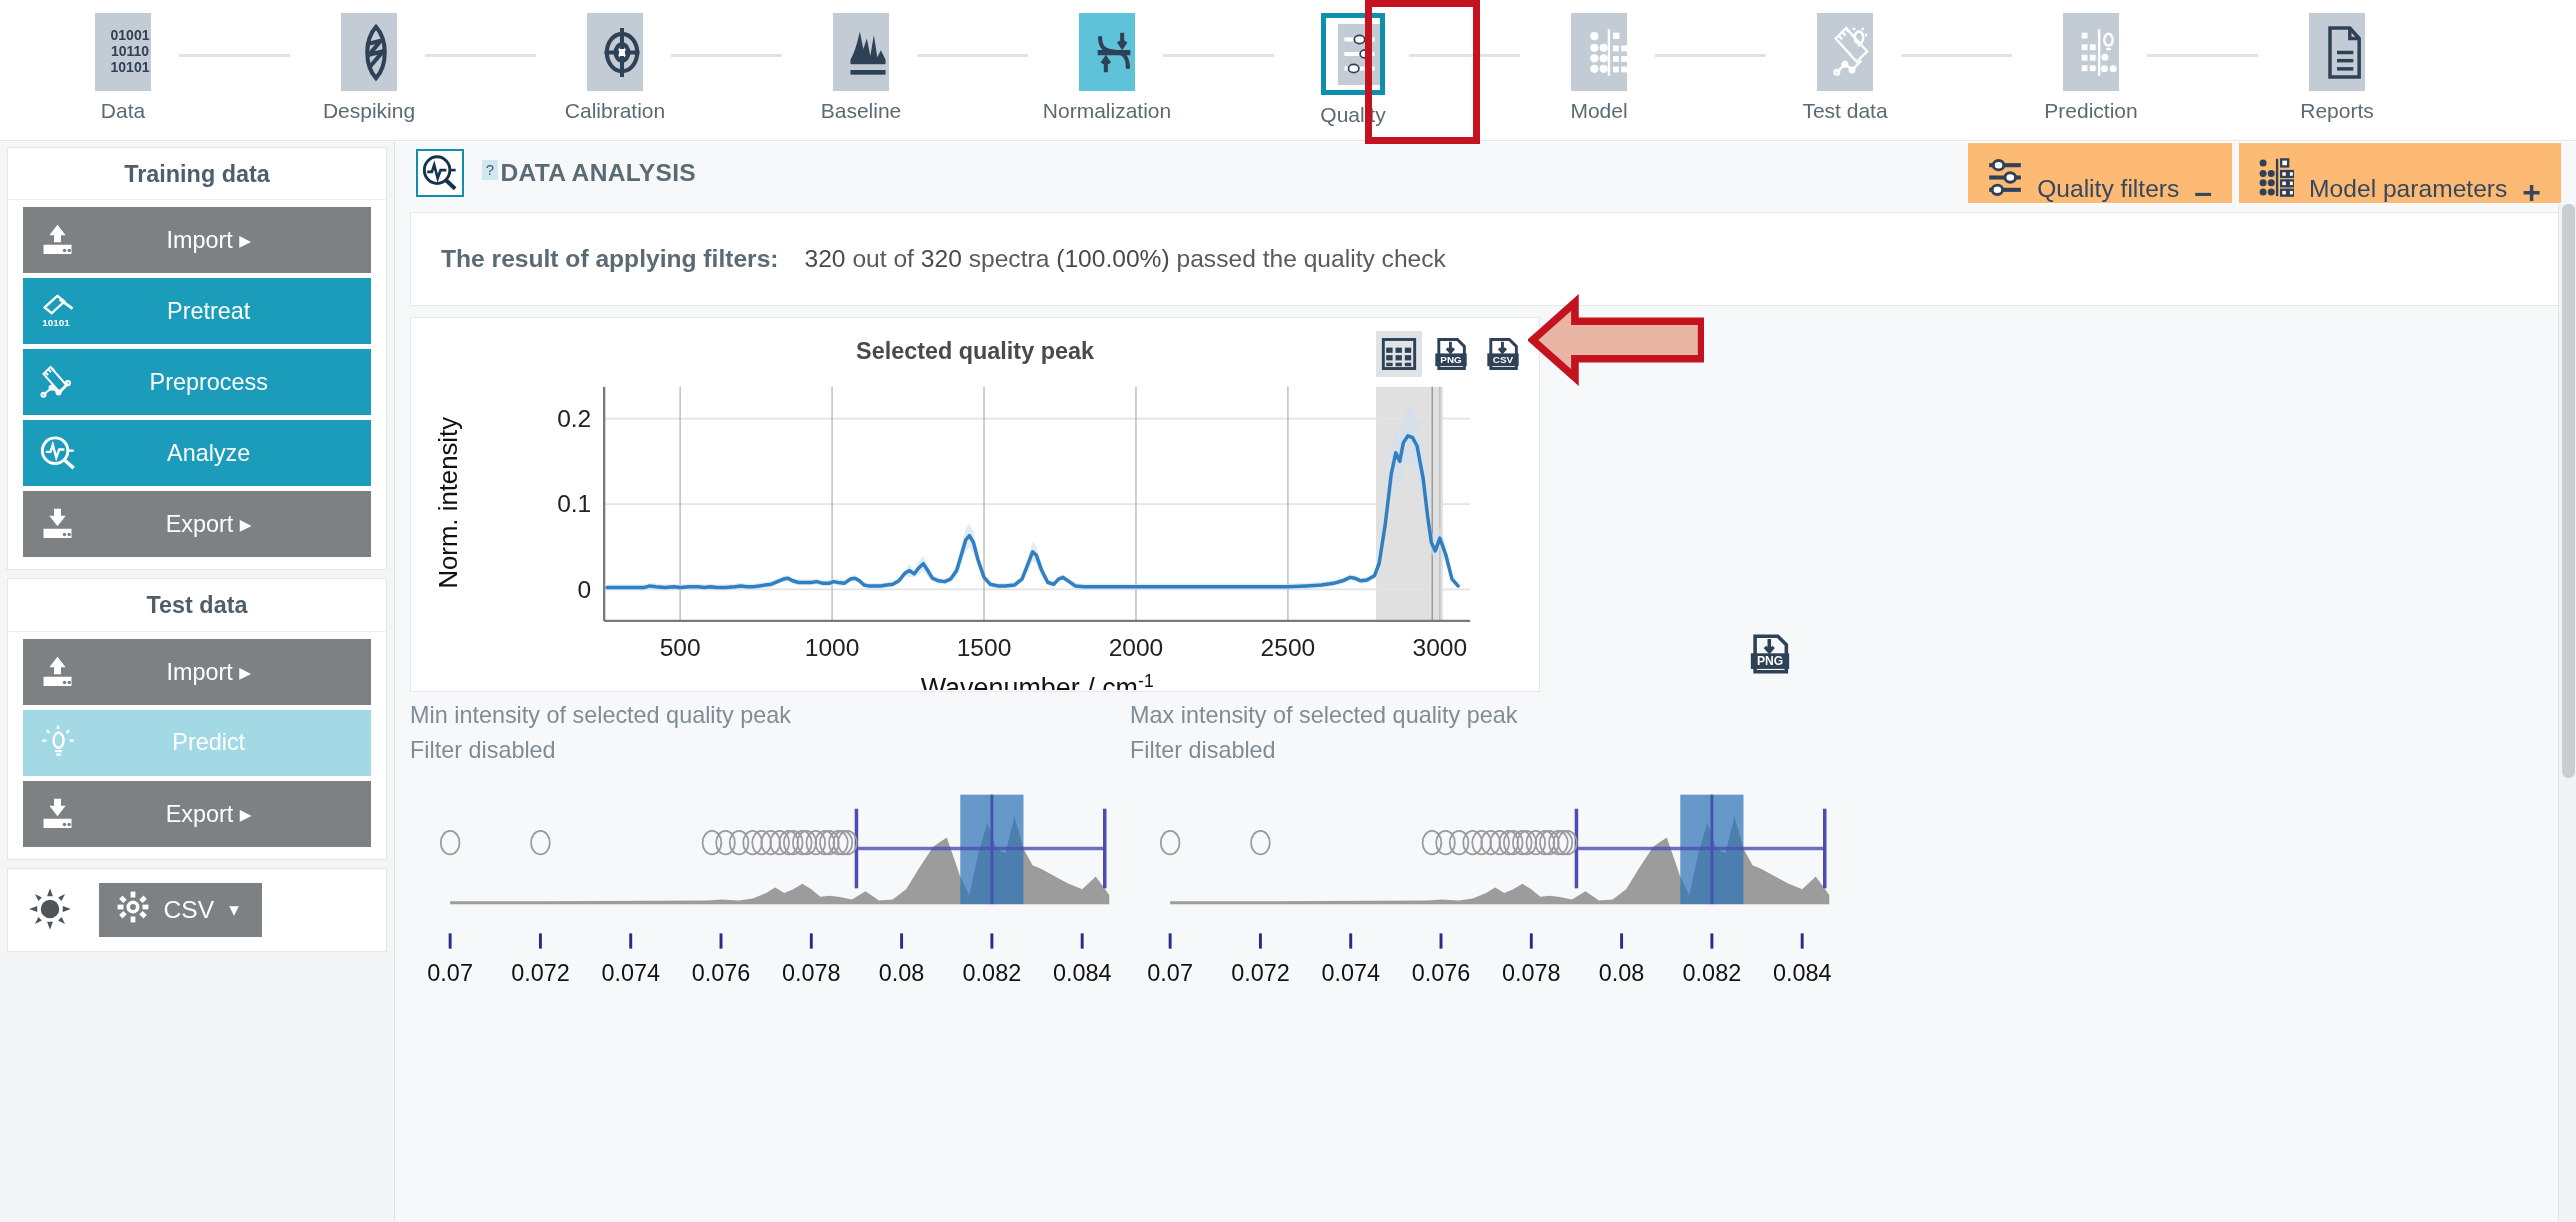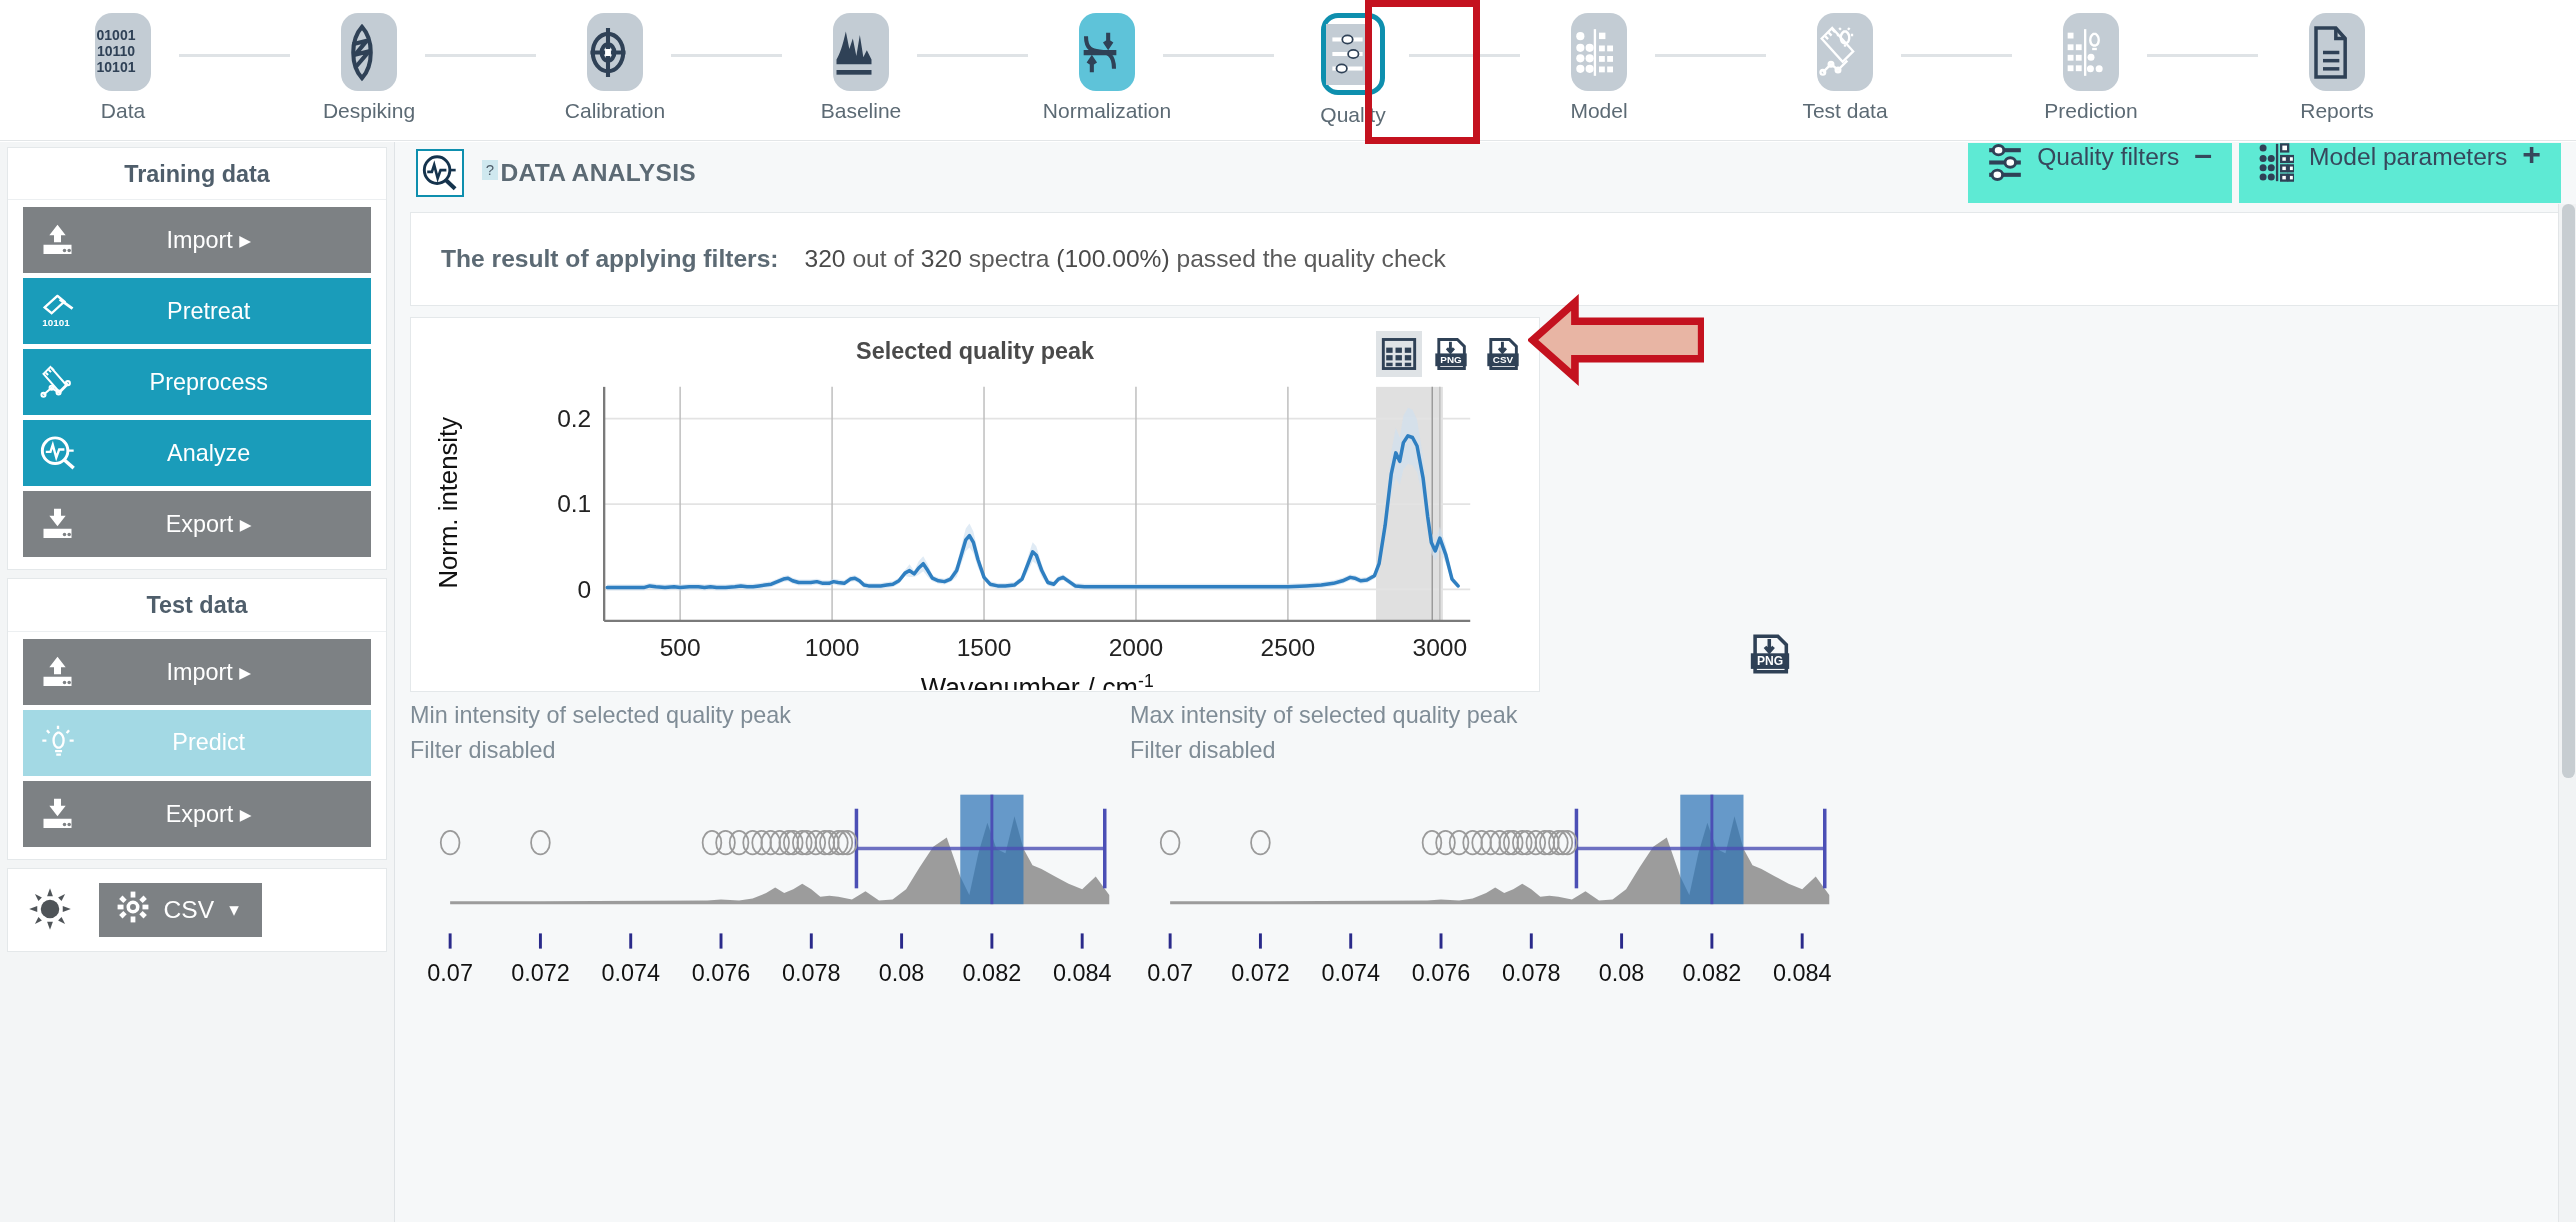--- a/index.html
+++ b/index.html
@@ -19,21 +19,21 @@
   }
   .wf-step {
     width: 246px; flex: 0 0 246px;
     display: flex; flex-direction: column; align-items: center;
     padding-top: 13px;
     position: relative;
   }
   .wf-icon {
     width: 56px; height: 78px;
     background: #c3ccd4;
-    display: flex; align-items: center; justify-content: flex-start; border-radius: 17px;
+    display: flex; align-items: center; justify-content: flex-end;
   }
   .wf-icon.active { background: #5ec3d9; }
   .wf-label {
     margin-top: 8.2px;
     font-size: 21px; color: #5c6a74; font-weight: 400;
     white-space: nowrap;
   }
   .wf-conn {
     position: absolute; top: 54px; height: 2.9px; background: #dfe3e6;
     width: 111px;
@@ -165,22 +165,22 @@
     background: #cfe8ef; color: #4f5e6b;
     font-size: 15px; line-height: 1;
     padding: 2.3px 4.1px 2.9px 4.1px; margin-top: 1.2px;
   }
   #da-title {
     font-size: 24.6px; font-weight: bold; color: #5c6a74;
     letter-spacing: 0.3px; margin-left: 2.3px;
   }
   #header-actions { margin-left: auto; display: flex; gap: 7px; }
   .hdr-btn {
-    background: #5eead4; height: 60px;
-    display: flex; align-items: flex-start; gap: 15px;
+    background: #fdba74; height: 60px;
+    display: flex; align-items: flex-end; gap: 15px;
     padding: 0 20px; font-size: 24.6px; color: #36485c;
   }
   .hdr-sign { font-size: 32px; font-weight: bold; line-height: 0.7; }
 
   #content-scroll {
     position: absolute; left: 0; top: 62px;
     width: calc(100% - 0px); height: calc(100% - 62px);
     padding: 8.2px 14px 0 15px;
   }
 

